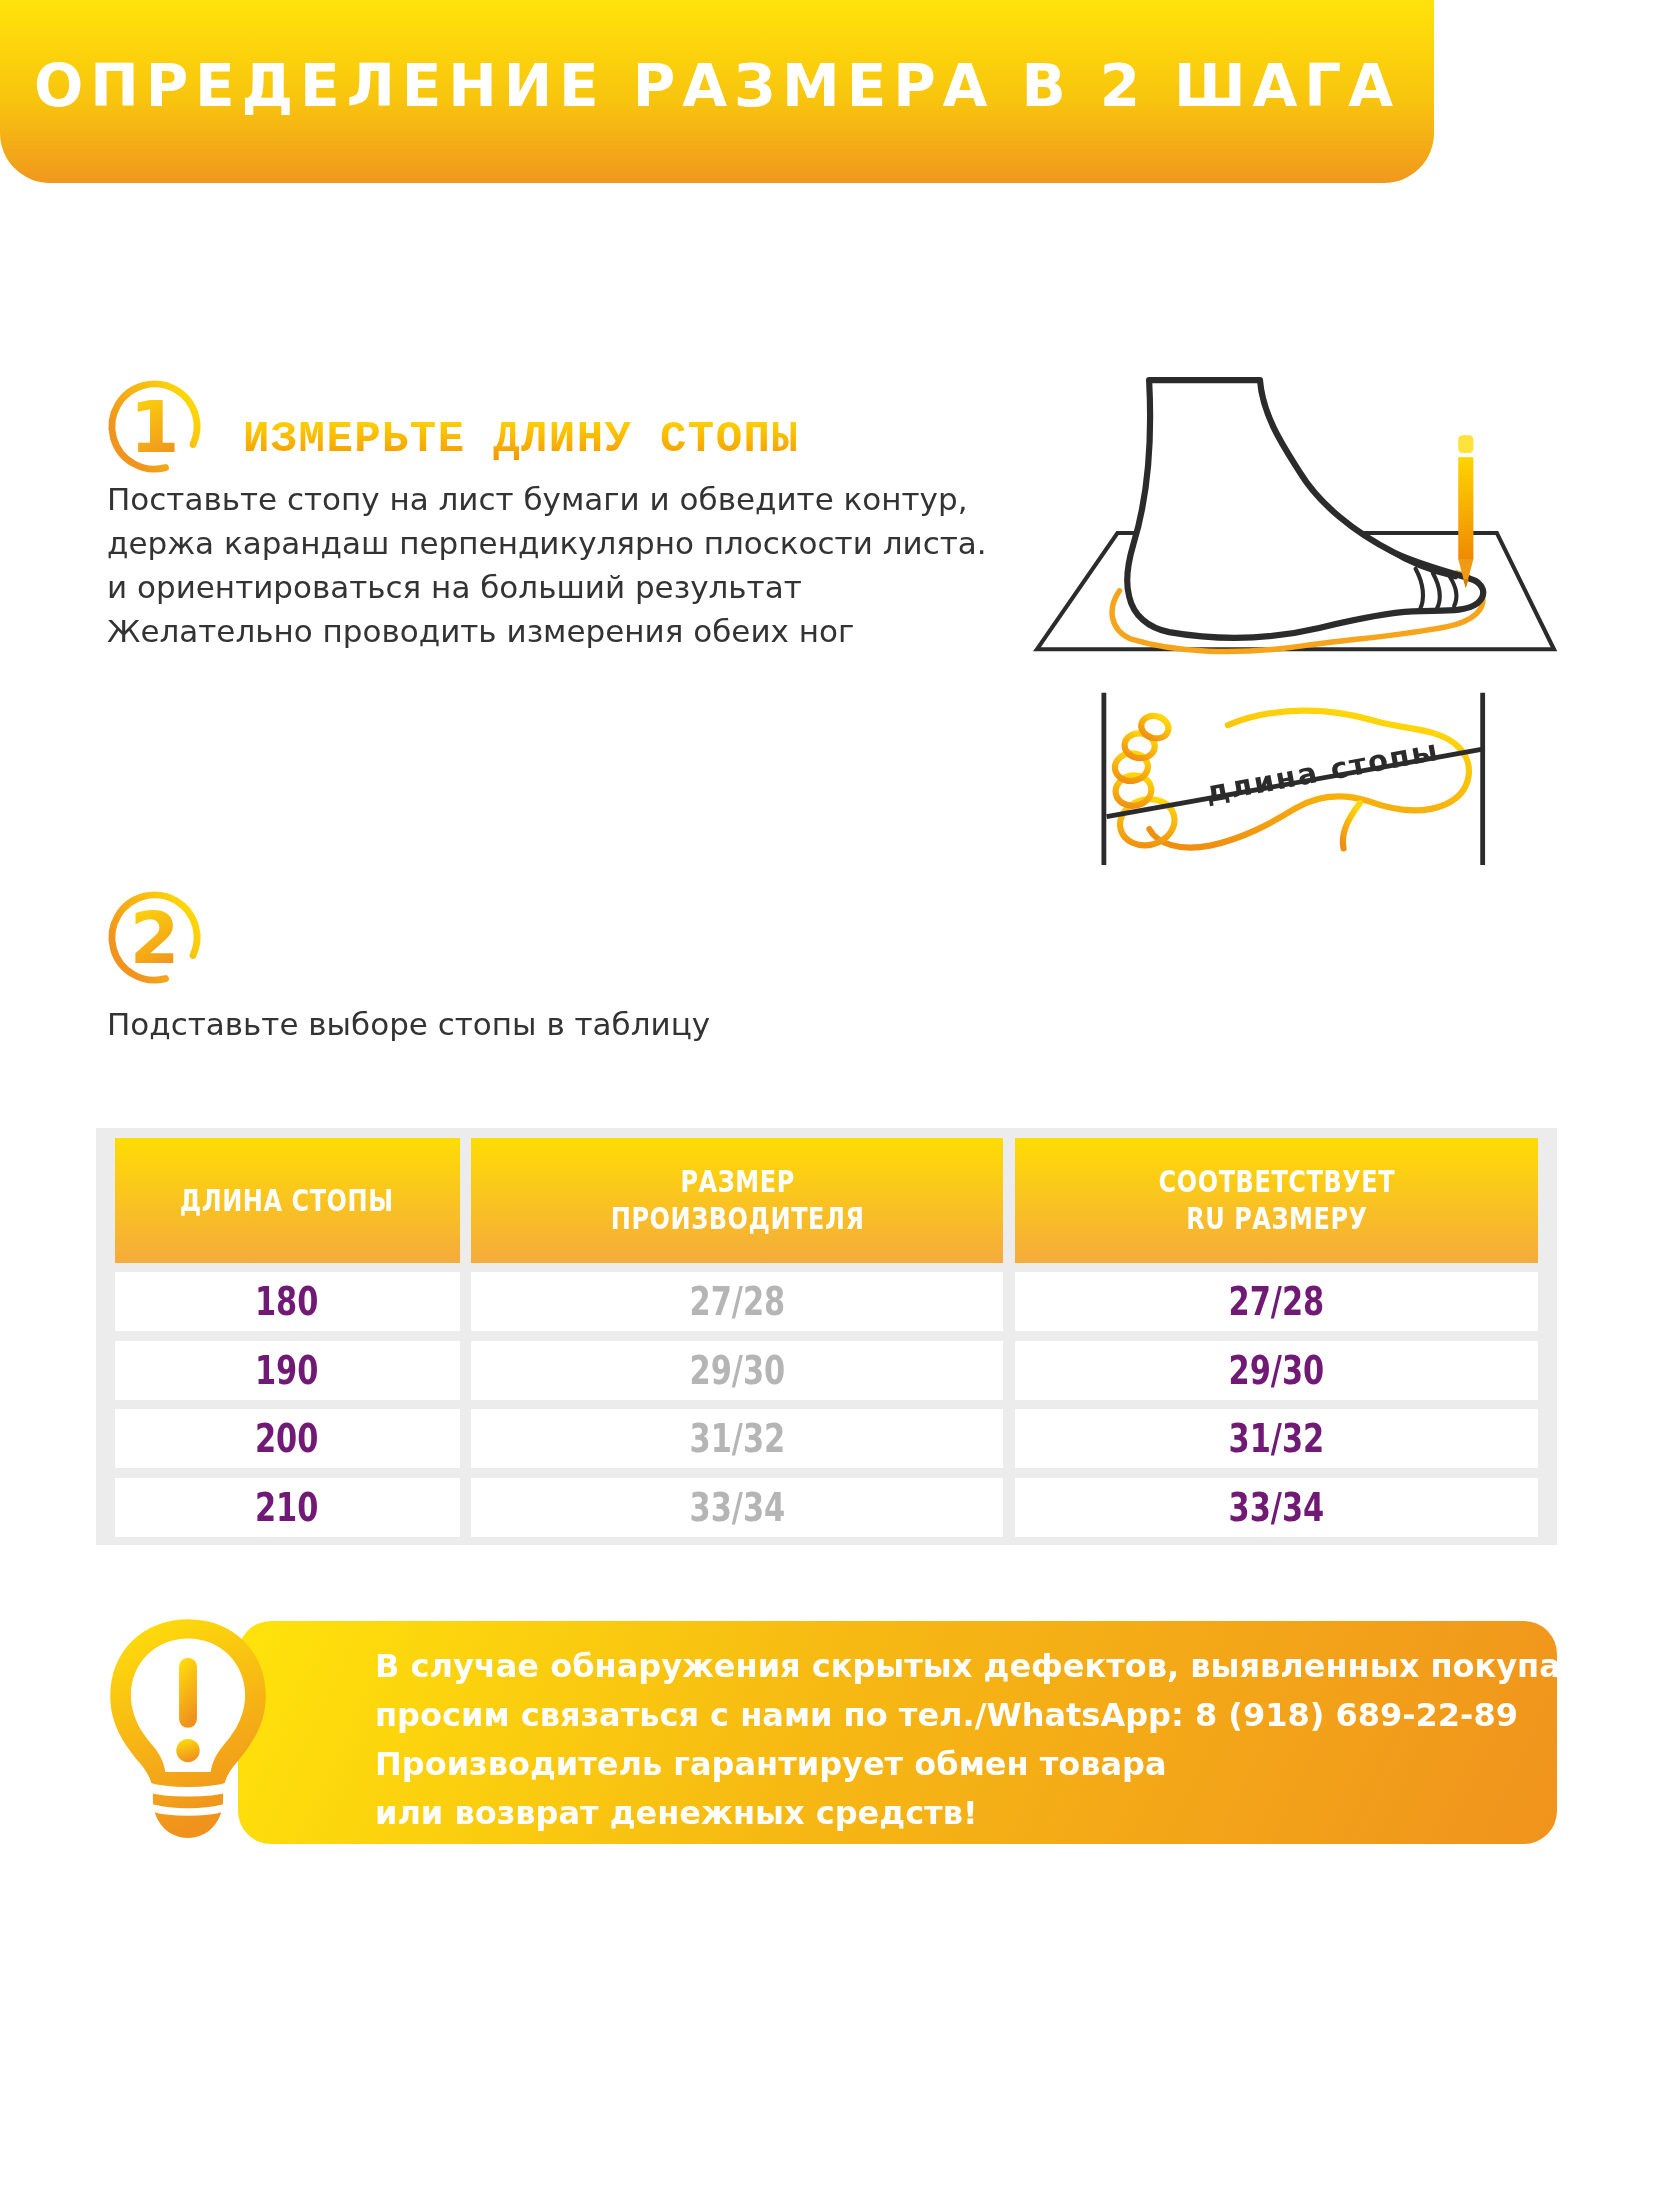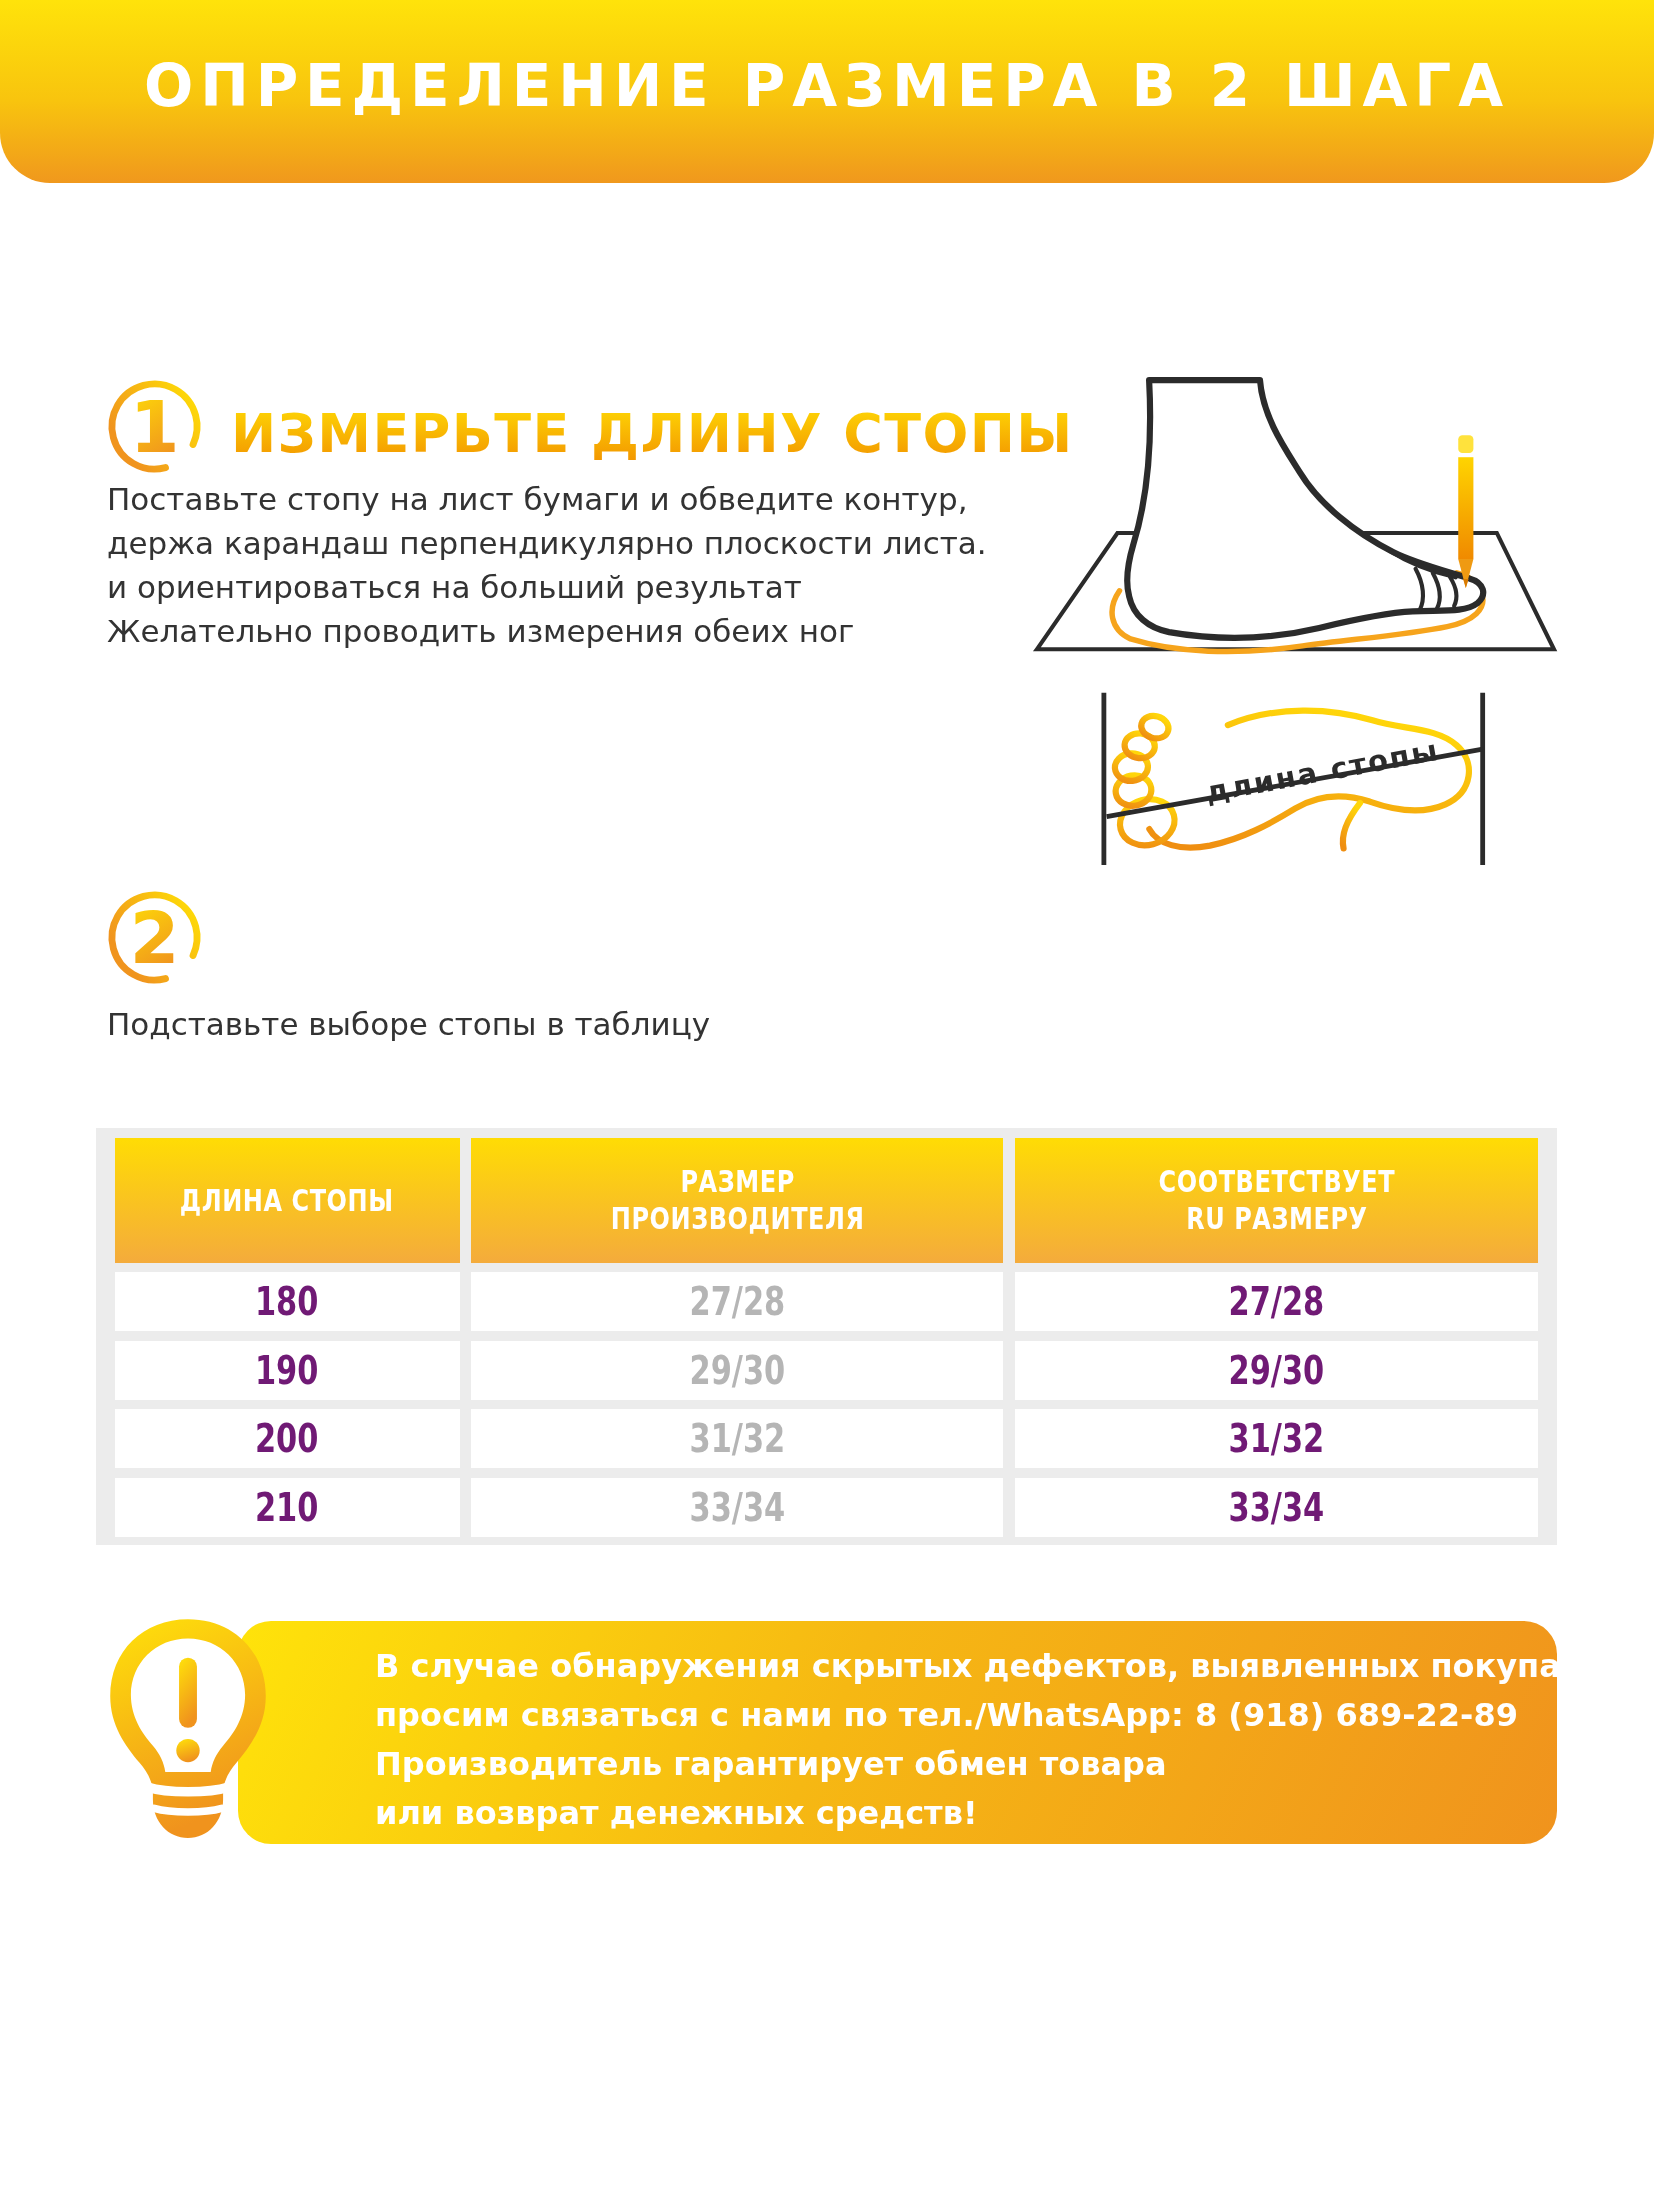--- a/index.html
+++ b/index.html
@@ -2,35 +2,35 @@
 <html style="font-size:11px"><head>
 <meta charset="utf-8">
 <style>
   html,body{margin:0;padding:0;background:#ffffff;}
   .page{
     position:relative;width:1654px;height:2205px;background:#fff;overflow:hidden;
     font-family:"DejaVu Sans","Liberation Sans",sans-serif;
   }
   
   .banner{
-    position:absolute;left:0;top:0;width:1654px;height:183px;box-sizing:border-box;
+    position:absolute;left:0;top:0;width:1434px;height:183px;box-sizing:border-box;
     border-radius:0 0 50px 50px;
     background:linear-gradient(180deg,#ffe30a 0%,#f8c40e 55%,#f0981d 100%);
     display:flex;align-items:center;justify-content:center;padding-bottom:11px;
   }
   .banner h1{
     margin:0;color:#ffffff;font-size:58px;font-weight:800;letter-spacing:6.9px;white-space:nowrap;
   }
   
   .grad-text{
     background:linear-gradient(180deg,#ffdb05 0%,#f29200 100%);
     -webkit-background-clip:text;background-clip:text;color:transparent;
   }
   .step-title{
-    position:absolute;left:227px;margin:4px;font-size:54px;font-weight:700;letter-spacing:1.4px;white-space:nowrap;
+    position:absolute;left:227px;margin:16px;font-size:44px;font-weight:700;letter-spacing:1.4px;white-space:nowrap;font-family:Liberation Mono, monospace;
   }
   .step-circle{position:absolute;left:103px;width:103px;height:103px;}
   .para{position:absolute;left:107px;font-size:31px;color:#333333;font-weight:500;}
   .para .line{white-space:nowrap;}
   #para1 .line{line-height:44px;}
   #para2 .line{line-height:46px;}
   
   .size-table{
     position:absolute;left:96px;top:1128px;width:1461px;height:417px;background:#ececec;
     box-sizing:border-box;padding:9.6px 18.6px 6.9px;

